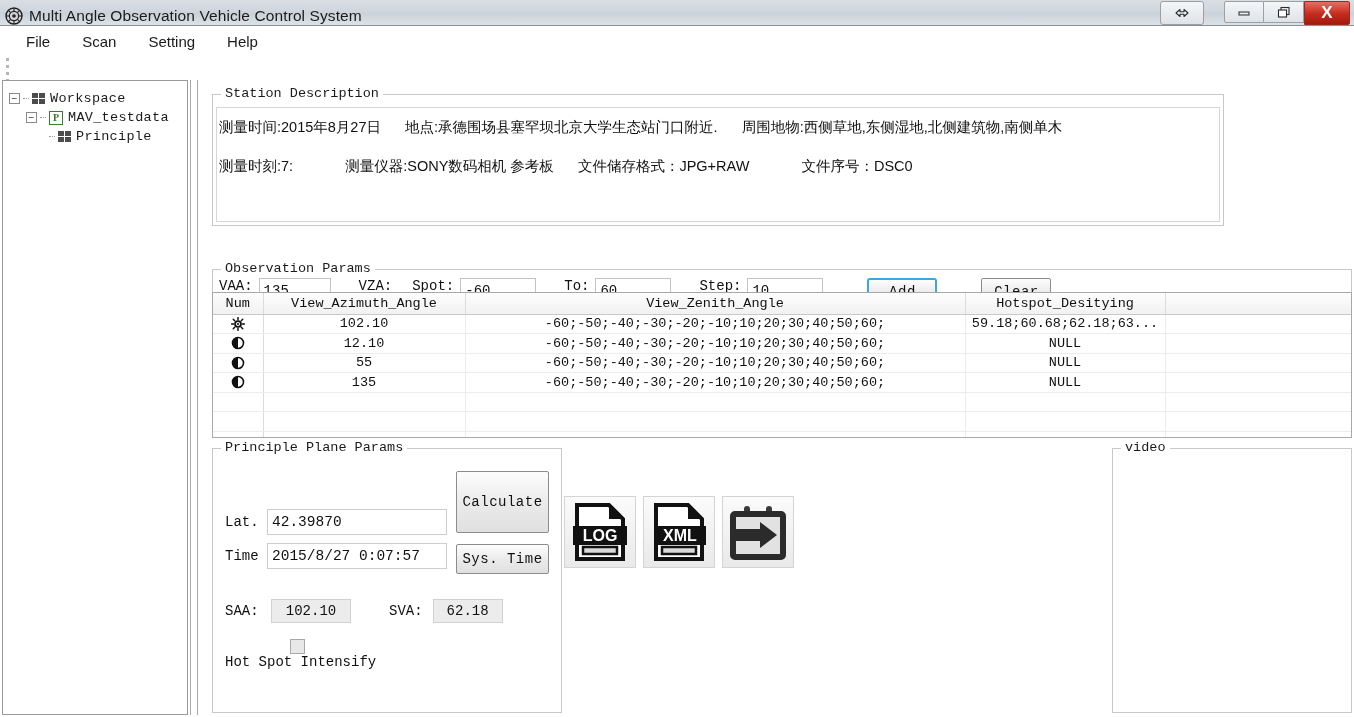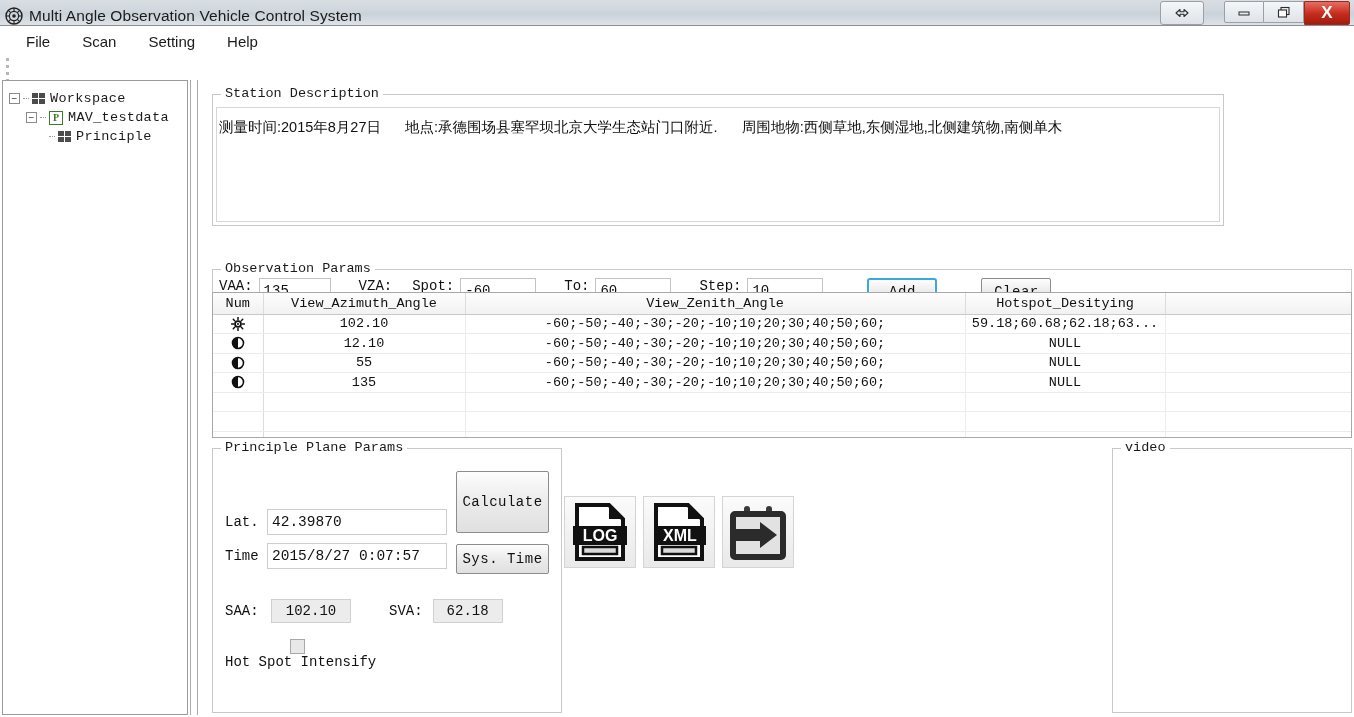--- a/index.html
+++ b/index.html
@@ -323,20 +323,29 @@
     <div class="gbox" id="gb-station">
       <div class="legend">Station Description</div>
       <div class="desc-area">
         <div class="desc-line">
           <span>测量时间:2015年8月27日</span>
           <span class="sp"></span>
           <span>地点:承德围场县塞罕坝北京大学生态站门口附近.</span>
           <span class="sp"></span>
           <span>周围地物:西侧草地,东侧湿地,北侧建筑物,南侧单木</span>
         </div>
+        <div class="desc-line">
+          <span>测量时刻:7:</span>
+          <span class="sp2"></span>
+          <span>测量仪器:SONY数码相机 参考板</span>
+          <span class="sp"></span>
+          <span>文件储存格式：JPG+RAW</span>
+          <span class="sp2"></span>
+          <span>文件序号：DSC0</span>
+        </div>
       </div>
     </div>
 
     <div class="gbox" id="gb-obs">
       <div class="legend">Observation Params</div>
       <div class="obs-row">
         <span class="flabel">VAA:</span>
         <span class="tbox" style="width:72px; margin-right:28px;">135</span>
 
         <span class="flabel">VZA:</span>

